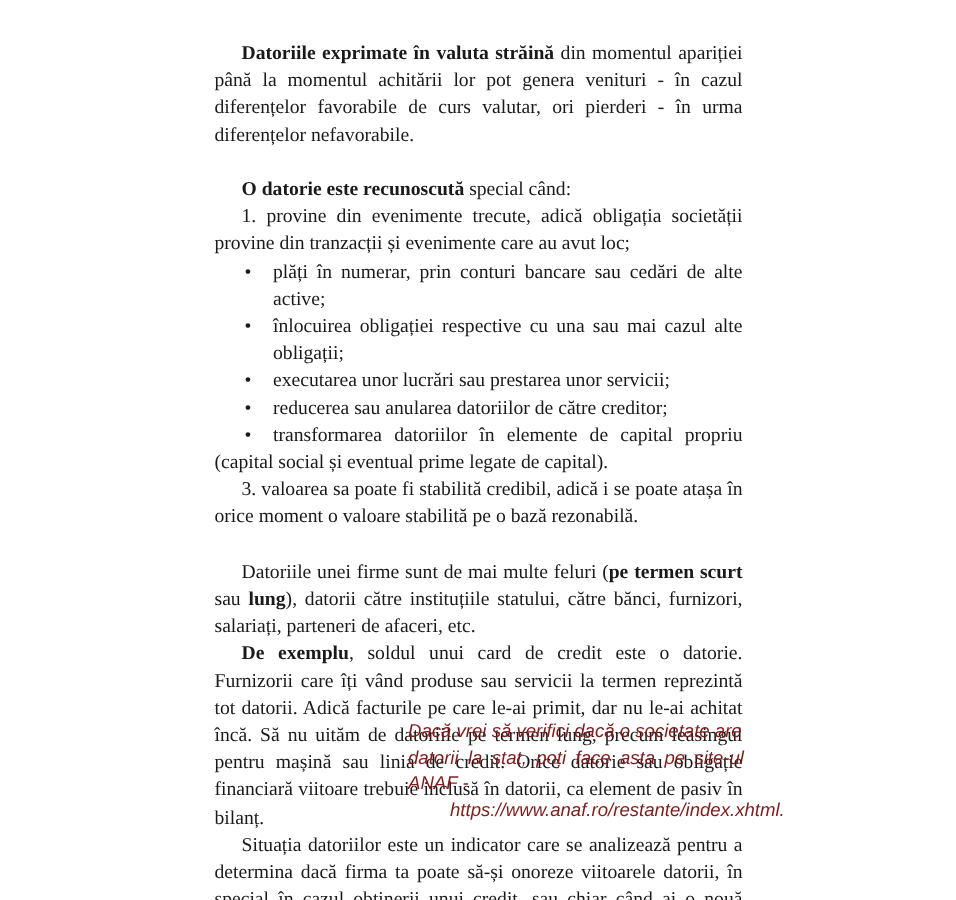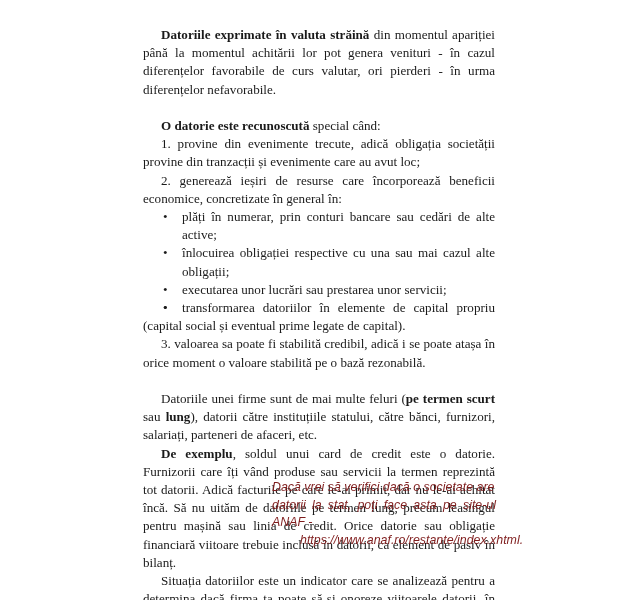--- a/index.html
+++ b/index.html
@@ -118,37 +118,37 @@
   <div class="column">
 
     <p class="para"><b class="b">Datoriile exprimate în valuta străină</b><span> din momentul apariției până la momentul achitării lor pot genera venituri - în cazul diferențelor favorabile de curs valutar, ori pierderi - în urma diferențelor nefavorabile.</span></p>
 
     <div class="spacer-line"></div>
 
     <p class="para"><b class="b">O datorie este recunoscută</b><span> special când:</span></p>
 
     <p class="para">1. provine din evenimente trecute, adică obligația societății provine din tranzacții și evenimente care au avut loc;</p>
 
-    <p class="para">2. generează ieșiri de resurse care încorporează beneficii economice, concretizate în general în:</p>
 
     <ul class="bullets">
       <li class="bullet-item">
         <span class="bullet-dot">•</span>
         <span class="bullet-text">plăți în numerar, prin conturi bancare sau cedări de alte active;</span>
       </li>
       <li class="bullet-item">
         <span class="bullet-dot">•</span>
         <span class="bullet-text">înlocuirea obligației respective cu una sau mai cazul alte obligații;</span>
       </li>
       <li class="bullet-item">
         <span class="bullet-dot">•</span>
         <span class="bullet-text">executarea unor lucrări sau prestarea unor servicii;</span>
       </li>
       <li class="bullet-item">
         <span class="bullet-dot">•</span>
+        <span class="bullet-text">reducerea sau anularea datoriilor de către creditor;</span>
       </li>
       <li class="bullet-wrap">
         <span class="bullet-dot">•</span>
         <span class="bullet-body">transformarea datoriilor în elemente de capital propriu (capital social și eventual prime legate de capital).</span>
       </li>
     </ul>
 
     <p class="para">3. valoarea sa poate fi stabilită credibil, adică i se poate atașa în orice moment o valoare stabilită pe o bază rezonabilă.</p>
 
     <div class="spacer-line"></div>

